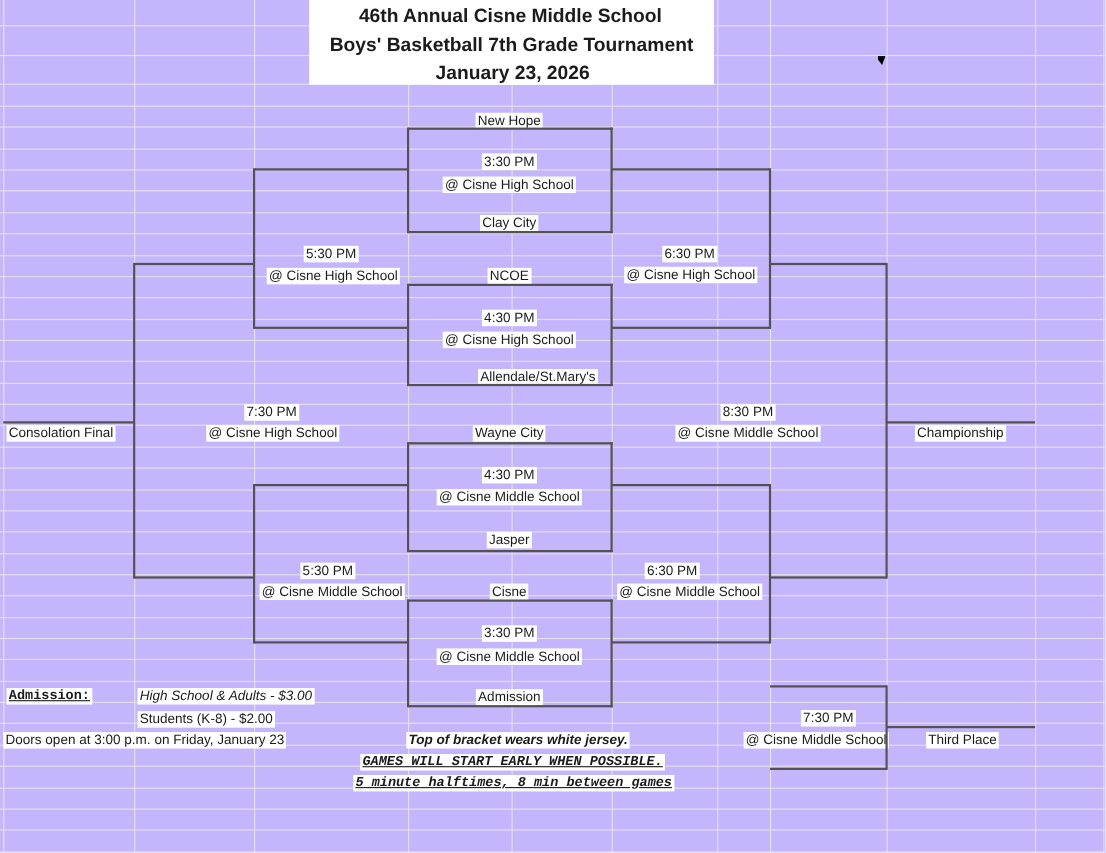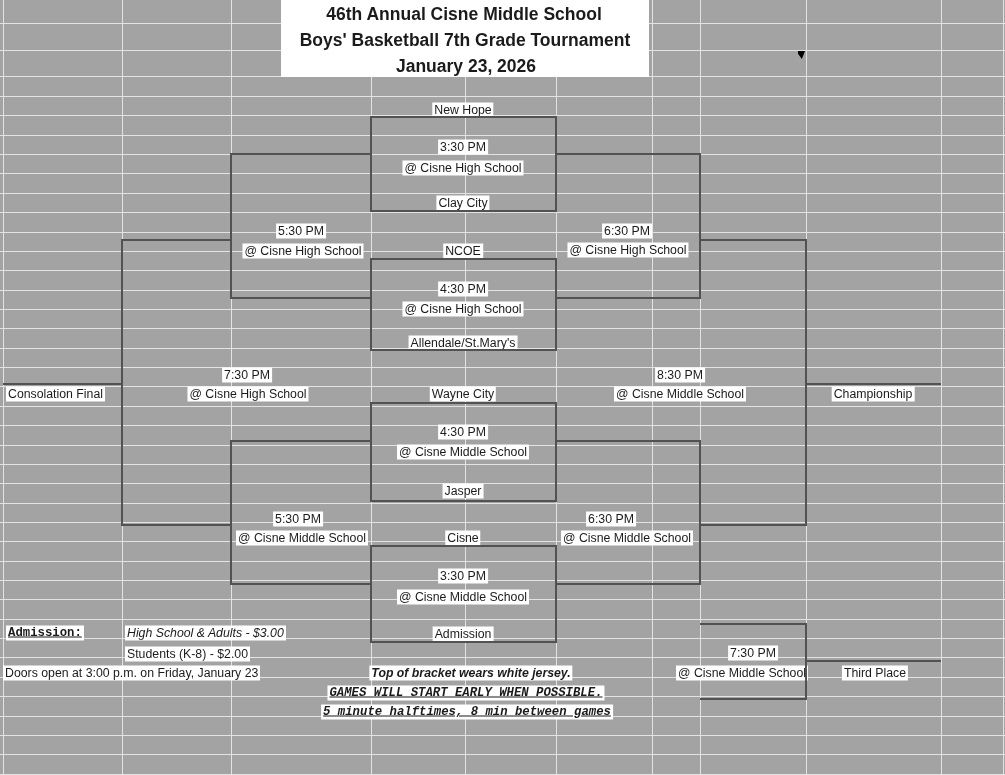--- a/index.html
+++ b/index.html
@@ -1,17 +1,17 @@
 <!DOCTYPE html>
 <html><head>
 <meta charset="utf-8">
 <style>
   html,body{margin:0;padding:0;background:#ffffff;}
   .sheet{
-    position:relative;width:1005px;height:775px;background:#a3a3a3;overflow:hidden;
+    position:relative;width:1005px;height:775px;background:#c4b5fd;overflow:hidden;
     font-family:"Liberation Sans", sans-serif;color:#1b1b1b;
   }
   .gridlayer{position:absolute;inset:0;z-index:1;}
   .gl-h{position:absolute;left:0;width:1005px;height:1px;background:#e3e3e3;}
   .gl-v{position:absolute;top:0;height:775px;width:1px;background:#e3e3e3;}
   .mask{position:absolute;background:#ffffff;z-index:2;}
   .lbl{
     position:absolute;z-index:3;font-size:12.3px;line-height:15px;white-space:nowrap;
     background:#ffffff;padding:0 2px;
   }
@@ -92,21 +92,21 @@
   <div class="lbl c title" style="left:466px;top:66px;">January 23, 2026</div>
 
   <div class="lbl c" style="left:463px;top:110px;">New Hope</div>
   <div class="lbl c" style="left:463px;top:147px;">3:30 PM</div>
   <div class="lbl c" style="left:463px;top:168px;">@ Cisne High School</div>
   <div class="lbl c" style="left:463px;top:203px;">Clay City</div>
 
   <div class="lbl c" style="left:463px;top:251px;">NCOE</div>
   <div class="lbl c" style="left:463px;top:289px;">4:30 PM</div>
   <div class="lbl c" style="left:463px;top:309px;">@ Cisne High School</div>
-  <div class="lbl c" style="left:463px;top:343px;">Allendale/St.Mary's</div>
+  <div class="lbl c" style="left:489px;top:343px;">Allendale/St.Mary's</div>
 
   <div class="lbl c" style="left:463px;top:394px;">Wayne City</div>
   <div class="lbl c" style="left:463px;top:432px;">4:30 PM</div>
   <div class="lbl c" style="left:463px;top:452px;">@ Cisne Middle School</div>
   <div class="lbl c" style="left:463px;top:491px;">Jasper</div>
 
   <div class="lbl c" style="left:463px;top:538px;">Cisne</div>
   <div class="lbl c" style="left:463px;top:576px;">3:30 PM</div>
   <div class="lbl c" style="left:463px;top:597px;">@ Cisne Middle School</div>
   <div class="lbl c" style="left:463px;top:634px;">Admission</div>

